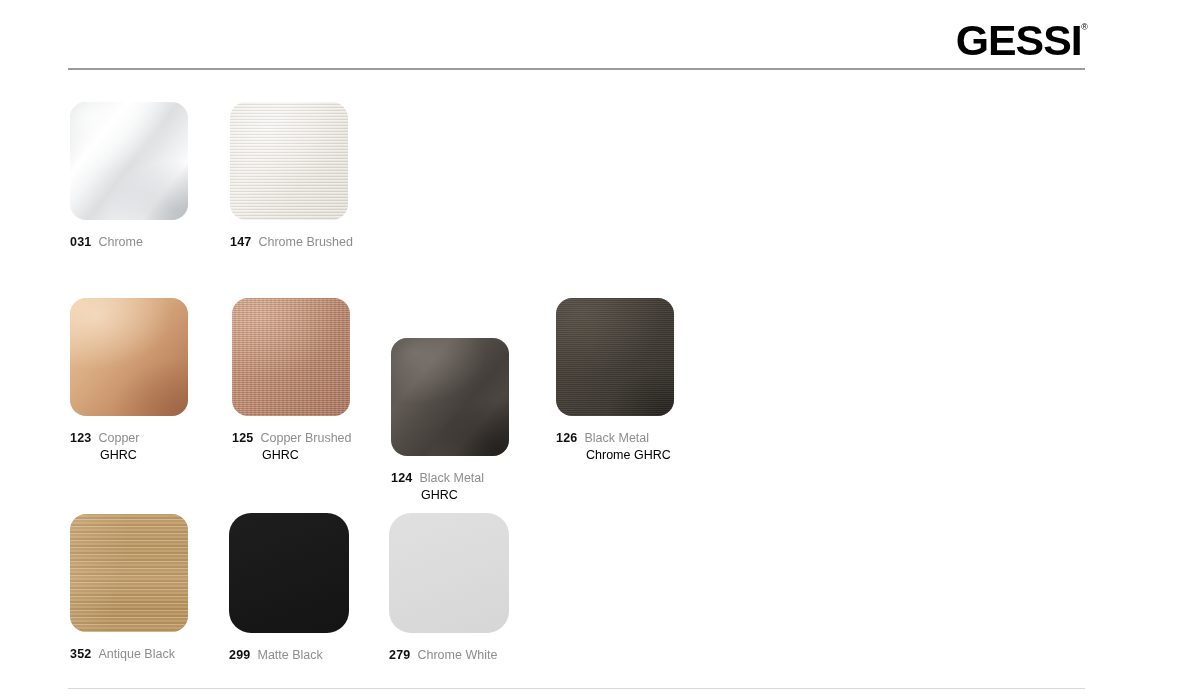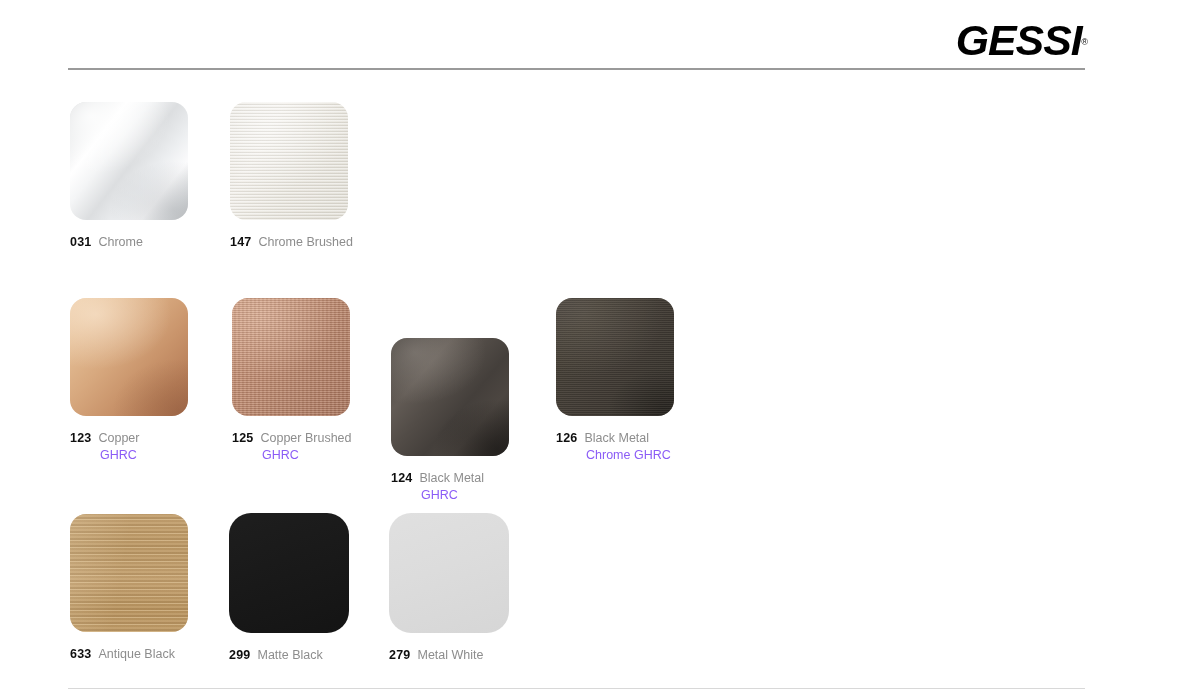--- a/index.html
+++ b/index.html
@@ -15,22 +15,21 @@
     font-family: "Liberation Sans", sans-serif;
     -webkit-font-smoothing: antialiased;
   }
 
   
   .brand-logo {
     position: absolute;
     right: 112px;
     top: 20px;
     display: flex;
-    align-items: center;
-    font-style: italic;
+    align-items: flex-start;
   }
   .brand-logo .mark {
     font-family: "Liberation Sans", sans-serif;
     font-size: 42px;
     font-weight: 700;
     letter-spacing: -1px;
     color: #000000;
     line-height: 1;
     transform: scaleX(1.02);
   }
@@ -97,21 +96,21 @@
   .caption .code {
     font-weight: 700;
     color: #0f0f0f;
     letter-spacing: 0.2px;
   }
   .caption .name {
     color: #8d8d8d;
     margin-left: 7px;
   }
   .caption .name2 {
-    color: #8b5cf6;
+    color: #000000;
     display: block;
     margin-left: 30px;
   }
 
   
   
   .fin-chrome {
     background:
       linear-gradient(128deg,
         #c9cbcd 0%,
@@ -304,31 +303,31 @@
       <div class="swatch-cell" style="left: 556px; top: 298px;">
         <div class="chip fin-black-metal-brushed">
           <div class="tex"></div>
         </div>
         <div class="caption"><span class="code">126</span><span class="name">Black Metal</span><span class="name2">Chrome GHRC</span></div>
       </div>
       <div class="swatch-cell" style="left: 70px; top: 514px;">
         <div class="chip fin-antique-brass">
           <div class="tex"></div>
         </div>
-        <div class="caption"><span class="code">633</span><span class="name">Antique Black</span></div>
+        <div class="caption"><span class="code">352</span><span class="name">Antique Black</span></div>
       </div>
       <div class="swatch-cell" style="left: 229px; top: 513px;">
         <div class="chip chip-lg fin-matte-black">
           <div class="tex"></div>
         </div>
         <div class="caption"><span class="code">299</span><span class="name">Matte Black</span></div>
       </div>
       <div class="swatch-cell" style="left: 389px; top: 513px;">
         <div class="chip chip-lg fin-matte-white">
           <div class="tex"></div>
         </div>
-        <div class="caption"><span class="code">279</span><span class="name">Metal White</span></div>
+        <div class="caption"><span class="code">279</span><span class="name">Chrome White</span></div>
       </div>
     </div>
 
   <div class="rule-bottom"></div>
 
 </div>
 
 </body></html>

